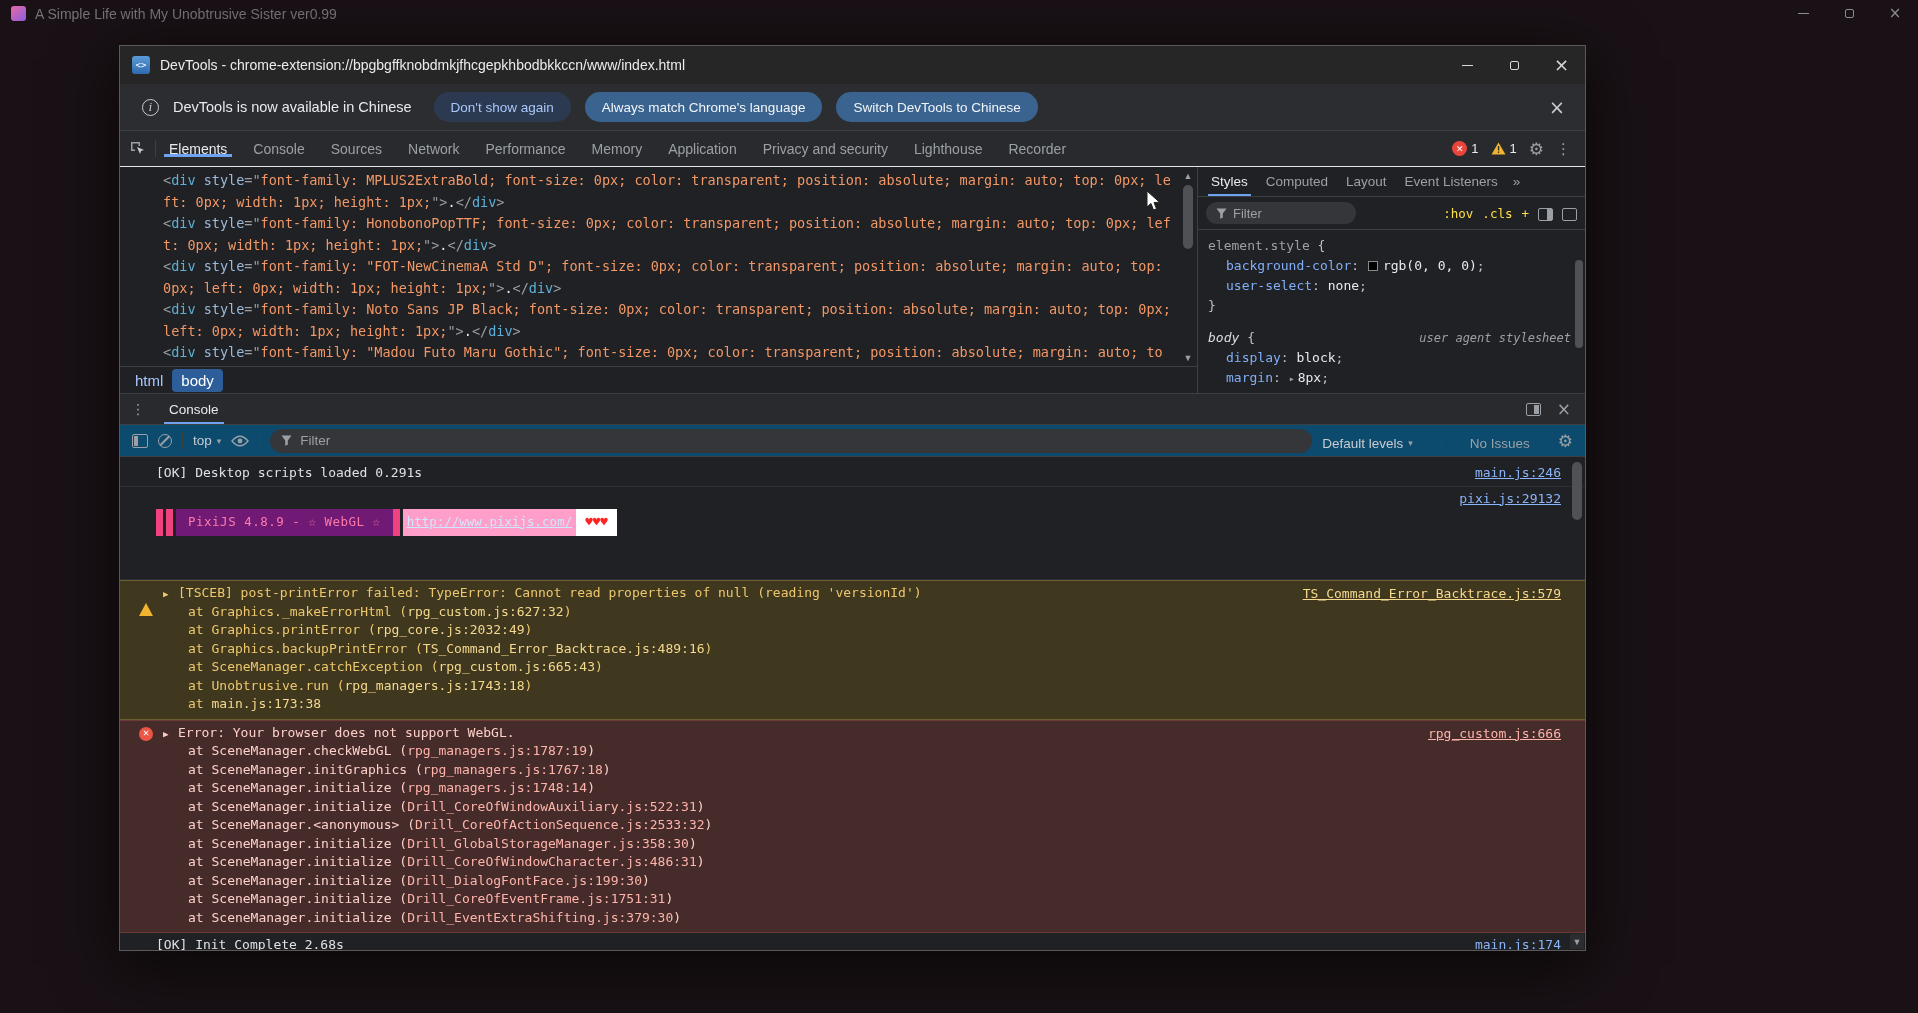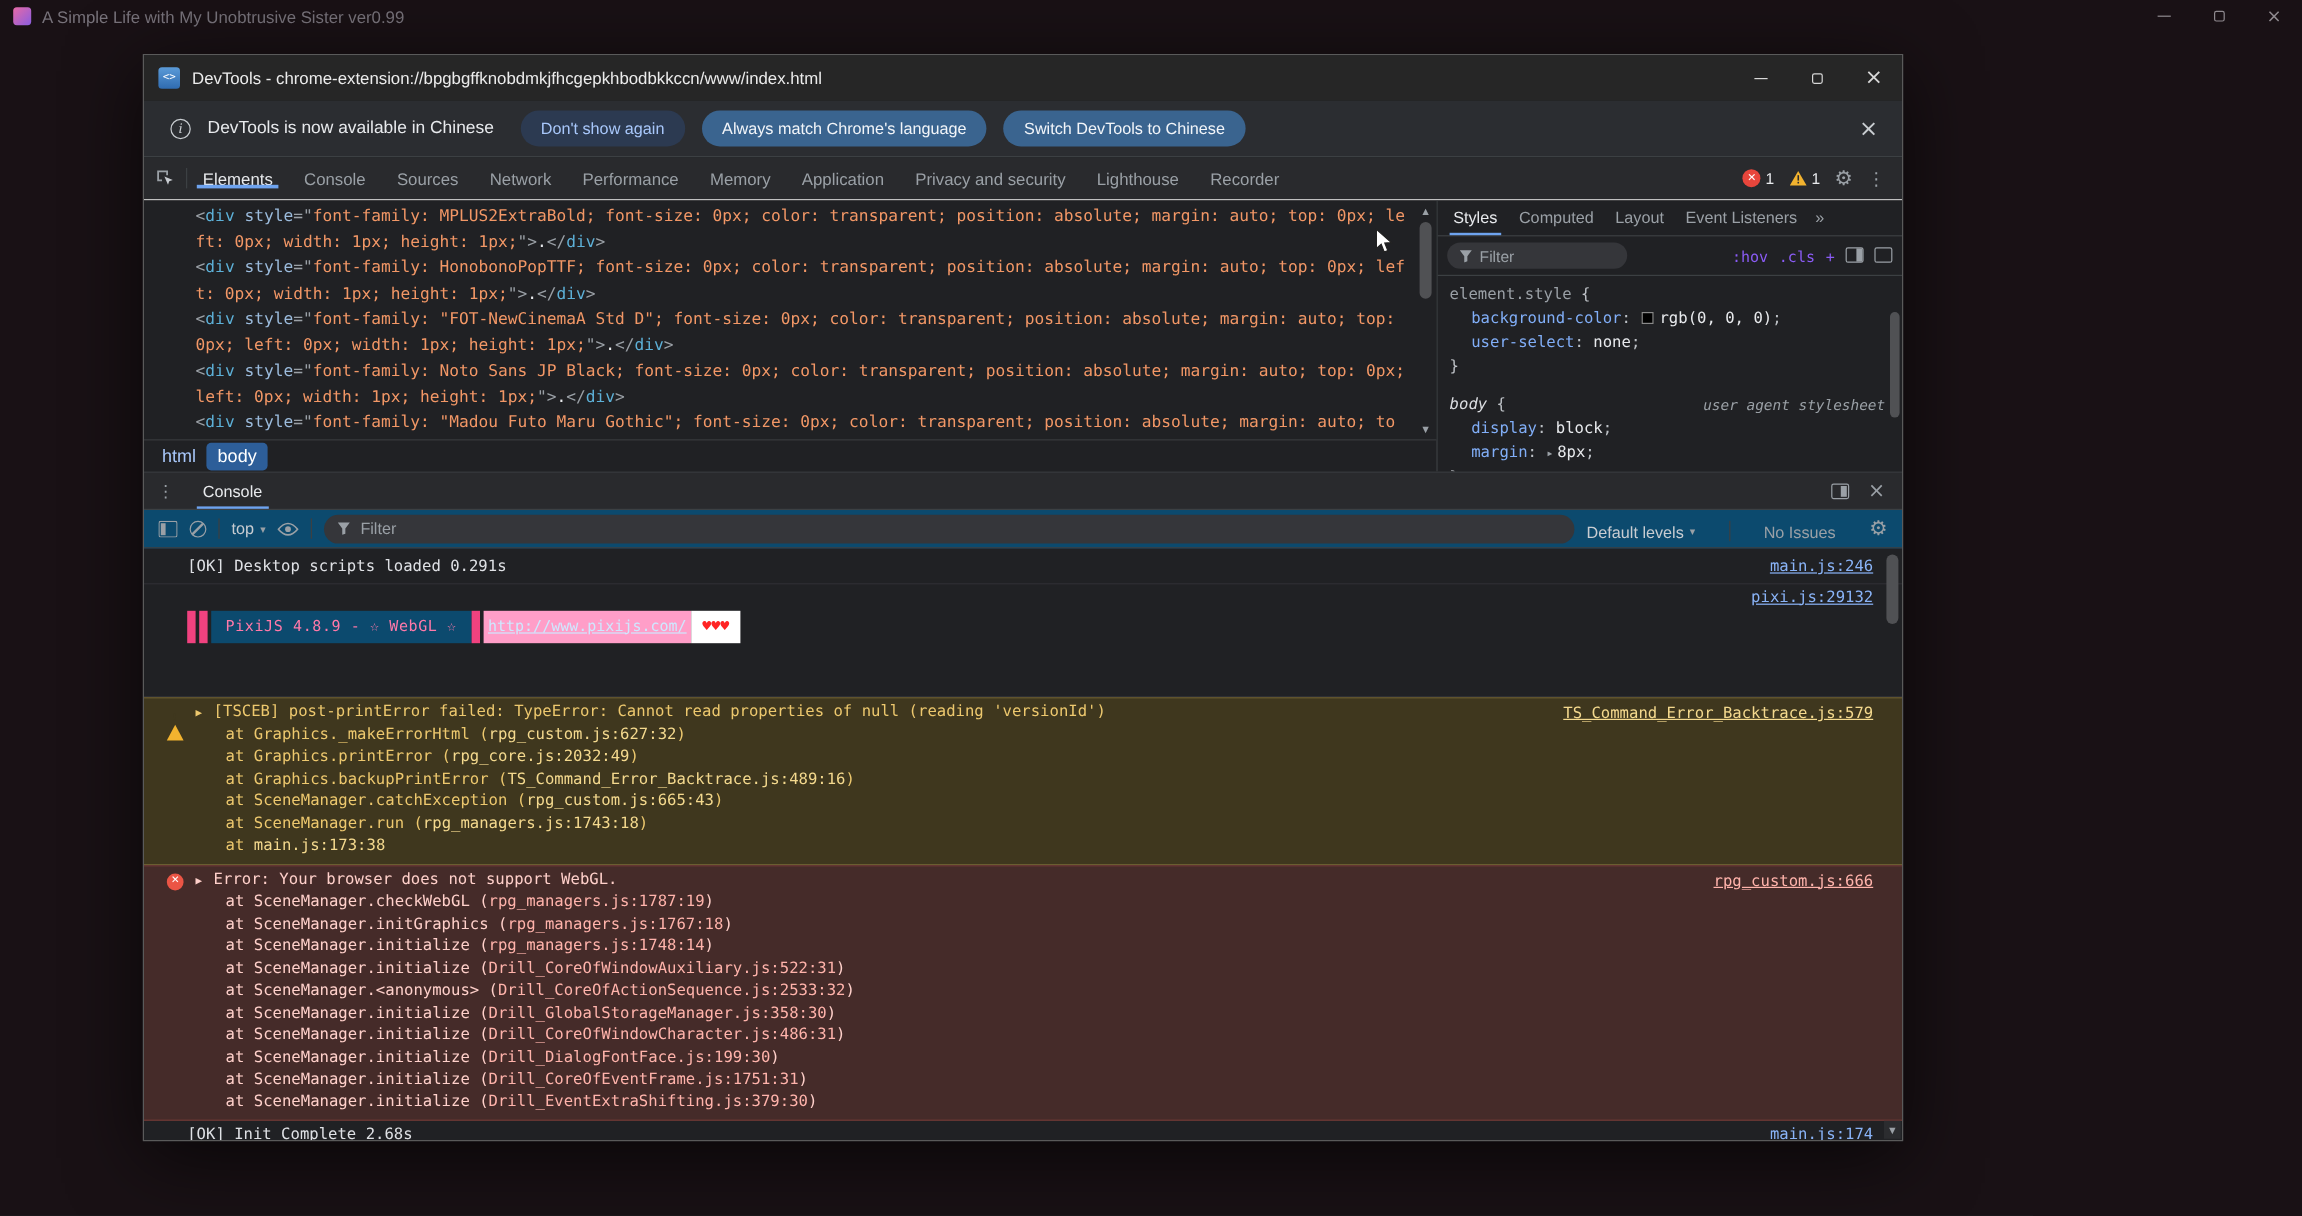--- a/index.html
+++ b/index.html
@@ -84,21 +84,21 @@
   .s-tab { padding:0 9px; display:flex; align-items:center; white-space:nowrap; position:relative; }
   .s-tab.active { color:#e8eaed; }
   .s-tab.active::after { content:""; position:absolute; left:6px; right:6px; bottom:0; height:2px; background:#6ea3ef; }
   .s-more { display:flex; align-items:center; padding:0 6px; color:#9aa0a6; }
 
   .styles-filter-row { height:33px; flex:0 0 33px; display:flex; align-items:center; gap:8px;
                        border-bottom:1px solid #3c4043; padding:0 8px; }
   .pill { height:22px; border-radius:12px; background:#35363a; color:#9aa0a6; font-size:13px;
           display:flex; align-items:center; gap:6px; padding:0 10px; }
   .styles-filter-row .pill { width:150px; }
-  .s-toggles { margin-left:auto; display:flex; align-items:flex-start; gap:9px; color:#8b5cf6; font-size:12.5px;
+  .s-toggles { margin-left:auto; display:flex; align-items:flex-end; gap:9px; color:#fde047; font-size:12.5px;
                font-family:"DejaVu Sans Mono",monospace; }
   .tg-icon { width:15px; height:13px; border:1px solid #9aa0a6; border-radius:2px; position:relative; }
   .tg-icon.split::after { content:""; position:absolute; top:0; bottom:0; right:0; width:5px; background:#9aa0a6; }
 
   .styles-content { flex:1; position:relative; overflow:hidden; padding:6px 12px 0 10px;
                     font-family:"DejaVu Sans Mono",monospace; font-size:13px; line-height:20px; }
   .css-line { white-space:nowrap; position:relative; }
   .css-indent { padding-left:18px; }
   .sel-gray { color:#9aa0a6; } .sel-white { color:#dadce0; font-style:italic; }
   .p-name { color:#81aef7; } .p-val { color:#e8eaed; } .p-pun { color:#bdc1c6; }
@@ -140,21 +140,21 @@
   .muted { color:#9aa0a6; font-size:13.5px; white-space:nowrap; }
 
   .console-messages { flex:1; position:relative; overflow:hidden; padding-top:4px;
                       font-family:"DejaVu Sans Mono",monospace; font-size:13px; line-height:18.5px; color:#dfe1e5; }
   .crow { position:relative; padding:3px 250px 3px 36px; border-bottom:1px solid #2e2f33; }
   .src-link { position:absolute; right:24px; top:3px; color:#8ab4f8; text-decoration:underline; white-space:nowrap; }
   a { cursor:pointer; }
   .pixi-row { padding-bottom:38px; }
   .pixi-banner { display:inline-flex; align-items:stretch; height:27px; margin-top:19px; font-size:12.5px; }
   .px-bar { width:7px; background:#f0427f; margin-right:3px; }
-  .px-dark { background:#0c4a6e; color:#ff79a9; display:flex; align-items:center; padding:0 12px; letter-spacing:.5px; }
+  .px-dark { background:#701a75; color:#ff79a9; display:flex; align-items:center; padding:0 12px; letter-spacing:.5px; }
   .px-pink { background:#ff9ec8; display:flex; align-items:center; padding:0 4px; }
   .px-pink a { color:#cfe8ff; text-decoration:underline; }
   .px-white { background:#ffffff; color:#ff2424; display:flex; align-items:center; padding:0 9px; }
 
   .block { position:relative; padding:3px 250px 5px 0; border-top:1px solid; border-bottom:1px solid; }
   .block.warn { background:#3f371e; border-color:#6a5d31; color:#edc86e; }
   .block.warn a, .block.warn .src-link { color:#f4d98e; }
   .block.err { background:#452b29; border-color:#6e3a36; color:#ffd0ca; }
   .block.err a, .block.err .src-link { color:#ffb3ab; }
   .block .src-link { top:4px; }
@@ -389,21 +389,21 @@
               <a>http://www.pixijs.com/</a>
             </span>
             <span class="px-white">♥♥♥</span>
           </span></div>
         <div class="block warn">
           <div class="msg-line">[TSCEB] post-printError failed: TypeError: Cannot read properties of null (reading 'versionId')<span class="b-icon"><span class="warn-tri"></span></span><span class="b-arrow">▶</span></div>
           <div class="stack-line"><span>at Graphics._makeErrorHtml (</span><a>rpg_custom.js:627:32</a><span>)</span></div>
           <div class="stack-line"><span>at Graphics.printError (</span><a>rpg_core.js:2032:49</a><span>)</span></div>
           <div class="stack-line"><span>at Graphics.backupPrintError (</span><a>TS_Command_Error_Backtrace.js:489:16</a><span>)</span></div>
           <div class="stack-line"><span>at SceneManager.catchException (</span><a>rpg_custom.js:665:43</a><span>)</span></div>
-          <div class="stack-line"><span>at SceneManager.run (</span><a>rpg_managers.js:1743:18</a><span>)</span></div>
+          <div class="stack-line"><span>at Unobtrusive.run (</span><a>rpg_managers.js:1743:18</a><span>)</span></div>
           <div class="stack-line"><span>at </span><a>main.js:173:38</a></div>
           <a class="src-link">TS_Command_Error_Backtrace.js:579</a>
         </div>
         <div class="block err">
           <div class="msg-line">Error: Your browser does not support WebGL.<span class="b-icon">
               <span class="err-circ">✕</span>
             </span><span class="b-arrow">▶</span></div>
           <div class="stack-line"><span>at SceneManager.checkWebGL (</span><a>rpg_managers.js:1787:19</a><span>)</span></div>
           <div class="stack-line"><span>at SceneManager.initGraphics (</span><a>rpg_managers.js:1767:18</a><span>)</span></div>
           <div class="stack-line"><span>at SceneManager.initialize (</span><a>rpg_managers.js:1748:14</a><span>)</span></div>

